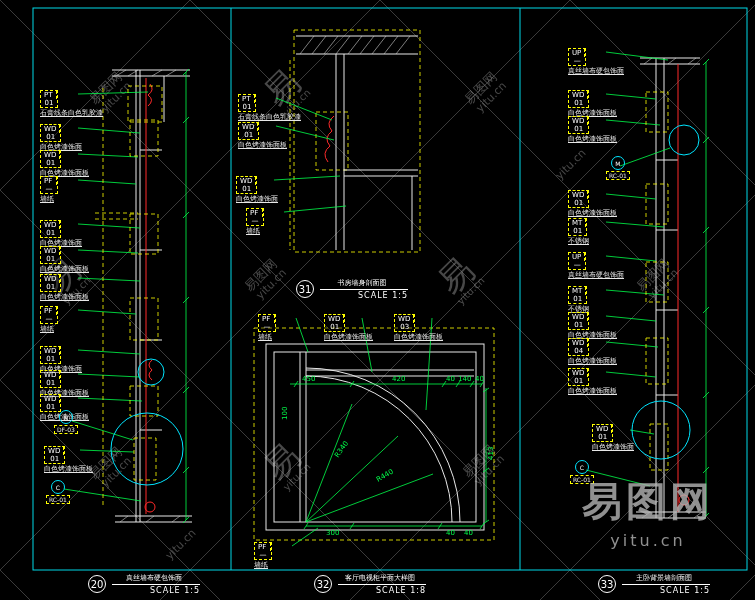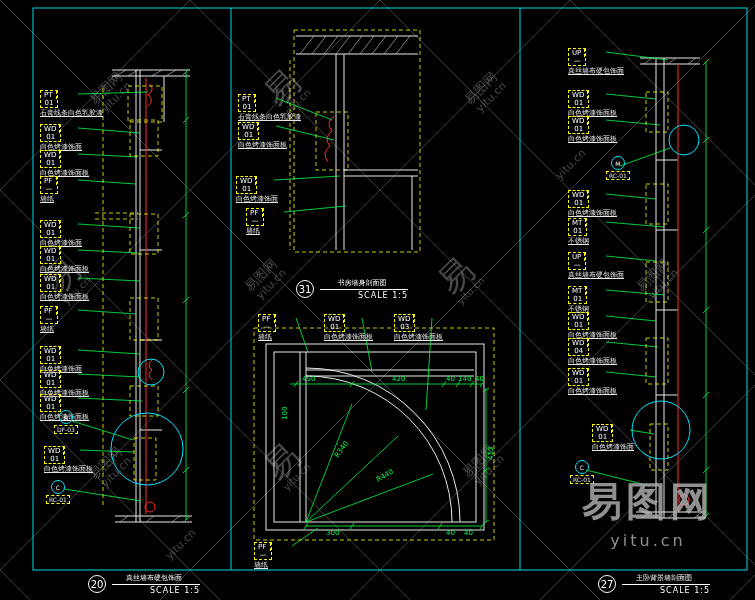--- a/index.html
+++ b/index.html
@@ -483,22 +483,29 @@
           <div class="tscale">SCALE 1:5</div>
         </div>
     </div>
     <div class="title-block" style="left:296px;top:278px">
       <div class="tnum">31</div>
       <div class="tinfo">
           <div class="tname">书房墙身剖面图</div>
           <div class="tscale">SCALE 1:5</div>
         </div>
     </div>
+    <div class="title-block" style="left:314px;top:573px">
+      <div class="tnum">32</div>
+      <div class="tinfo">
+          <div class="tname">客厅电视柜平面大样图</div>
+          <div class="tscale">SCALE 1:8</div>
+        </div>
+    </div>
     <div class="title-block" style="left:598px;top:573px">
-      <div class="tnum">27</div>
+      <div class="tnum">33</div>
       <div class="tinfo">
           <div class="tname">主卧背景墙剖面图</div>
           <div class="tscale">SCALE 1:5</div>
         </div>
     </div>
   </div>
 
   <div id="corner-wm">
     <div class="big">易图网</div>
     <div class="dom">yitu.cn</div>

